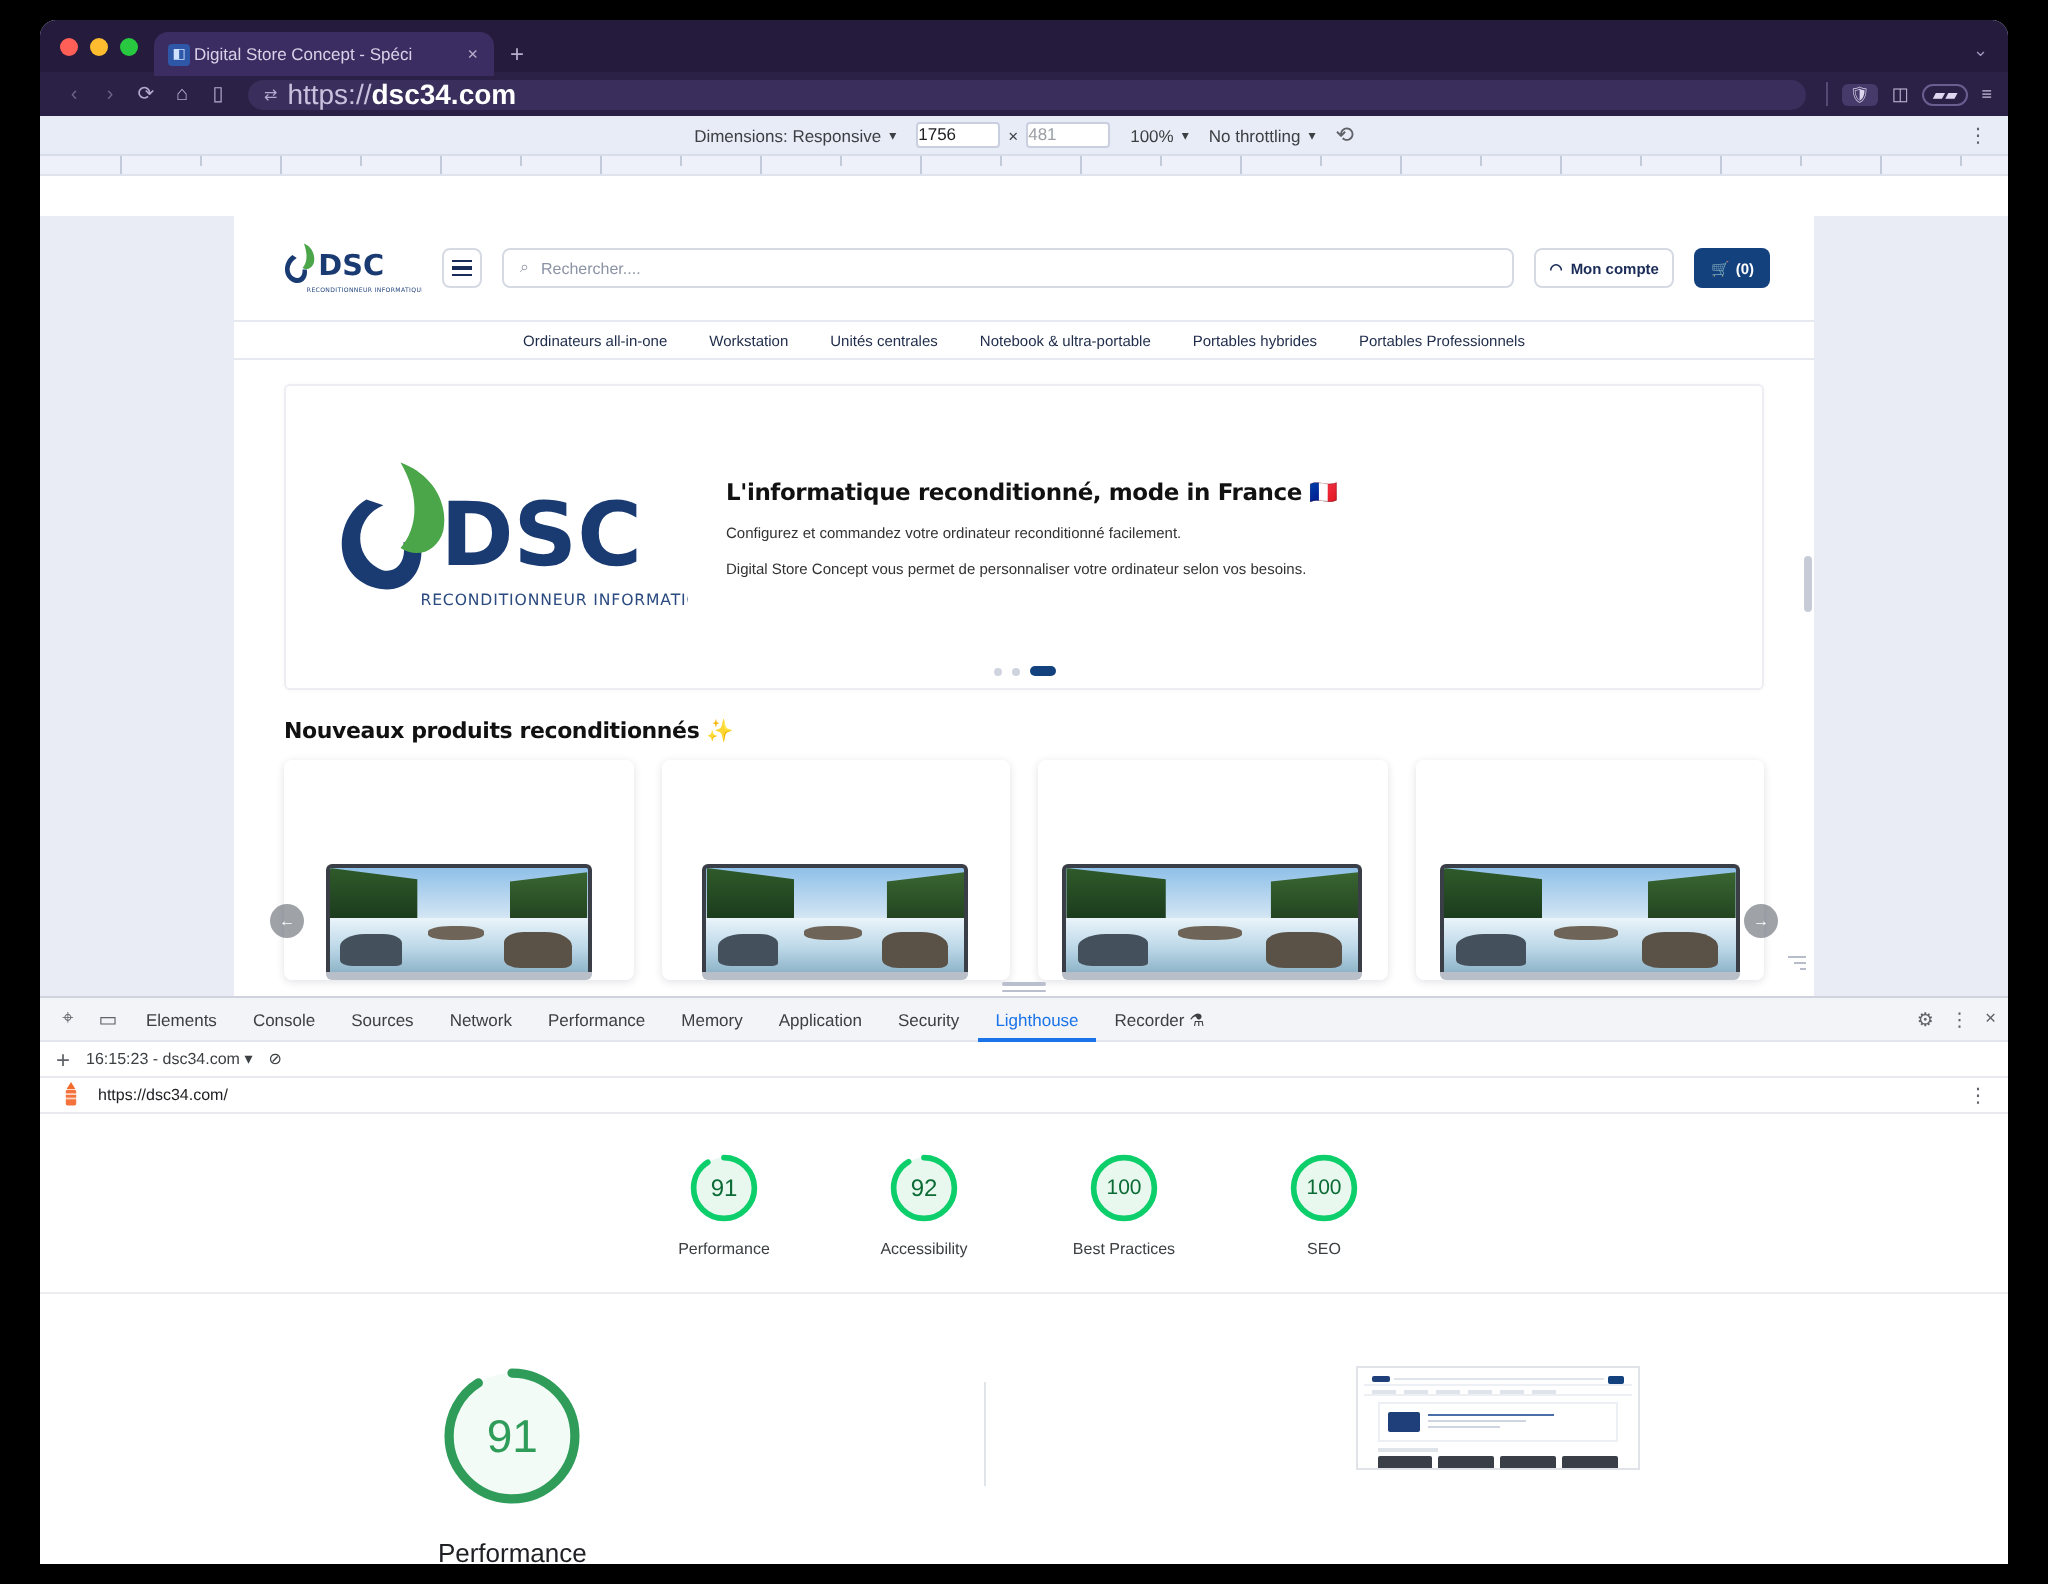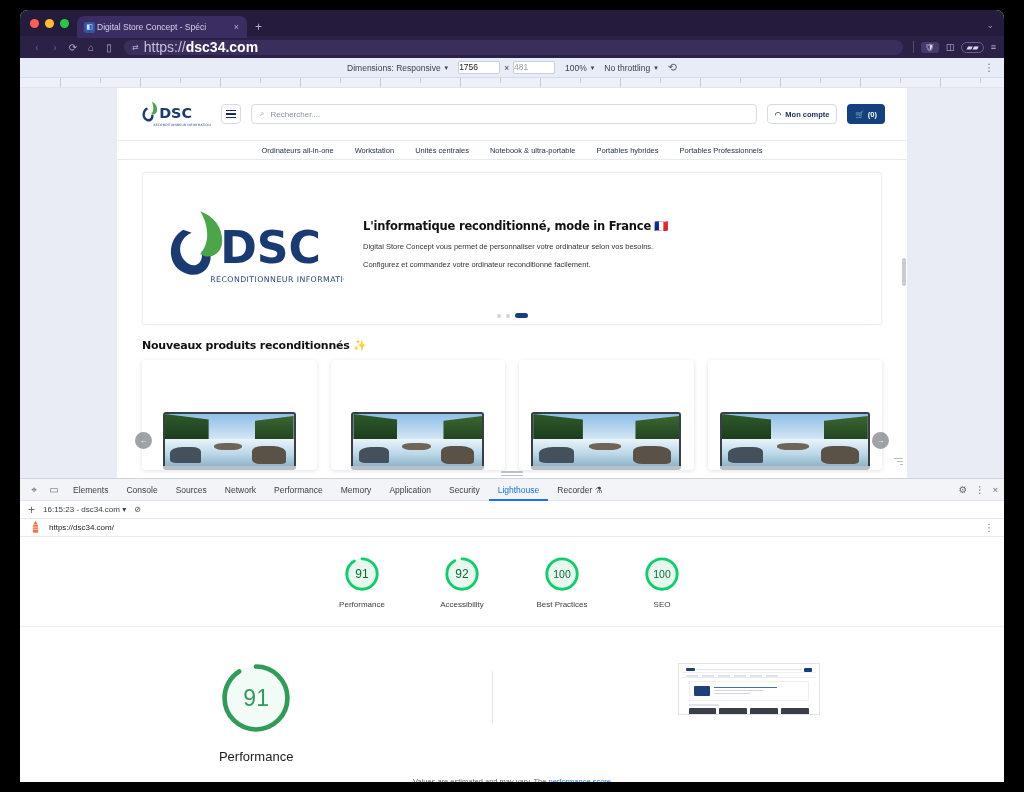--- a/index.html
+++ b/index.html
@@ -98,21 +98,21 @@
 
   
   .ruler { height: 10px; background: #eef1f9; position: relative; border-bottom: 1px solid #dfe3ee; }
   .ruler .tick { position: absolute; top: 0; width: 1px; height: 5px; background: #c3cada; }
   .ruler .tick.big { height: 9px; }
 
   
   .viewport-wrap {
     height: 390px; background: #e9ecf5;
     display: flex; justify-content: center;
-    position: relative; overflow: hidden;
+    position: relative; overflow: hidden; margin-top: 20px;
   }
   .viewport {
     width: 790px; background: #ffffff; position: relative; overflow: hidden;
   }
 
   
   .site-header {
     height: 52px; display: flex; align-items: center; gap: 10px;
     padding: 0 22px; background: #fff;
   }
@@ -427,22 +427,22 @@
             <div class="hero-logo">
               <svg viewBox="0 0 260 130" xmlns="http://www.w3.org/2000/svg">
                 <path d="M34 38 C10 52 10 92 40 100 C62 106 76 88 72 68 L60 68 C63 84 52 92 42 86 C24 76 26 50 46 42 Z" fill="#1a3a72"></path>
                 <path d="M58 12 C80 20 92 40 88 60 C84 74 70 80 58 72 C70 58 72 36 58 12 Z" fill="#4aa648"></path>
                 <text x="86" y="84" font-family="DejaVu Sans, sans-serif" font-size="62" font-weight="bold" fill="#1a3a72">DSC</text>
                 <text x="72" y="112" font-family="DejaVu Sans, sans-serif" font-size="11" fill="#2a4a80" letter-spacing="0.6">RECONDITIONNEUR INFORMATIQUE</text>
               </svg>
             </div>
             <div class="hero-text">
               <h2>L'informatique reconditionné, mode in France 🇫🇷</h2>
+              <p>Configurez et commandez votre ordinateur reconditionné facilement.</p>
               <p>Digital Store Concept vous permet de personnaliser votre ordinateur selon vos besoins.</p>
-              <p>Configurez et commandez votre ordinateur reconditionné facilement.</p>
             </div>
             <div class="hero-dots">
               <span class="hd"></span>
               <span class="hd"></span>
               <span class="hd active"></span>
             </div>
           </div>
         </div>
 
         <div class="section-title">Nouveaux produits reconditionnés ✨</div>

